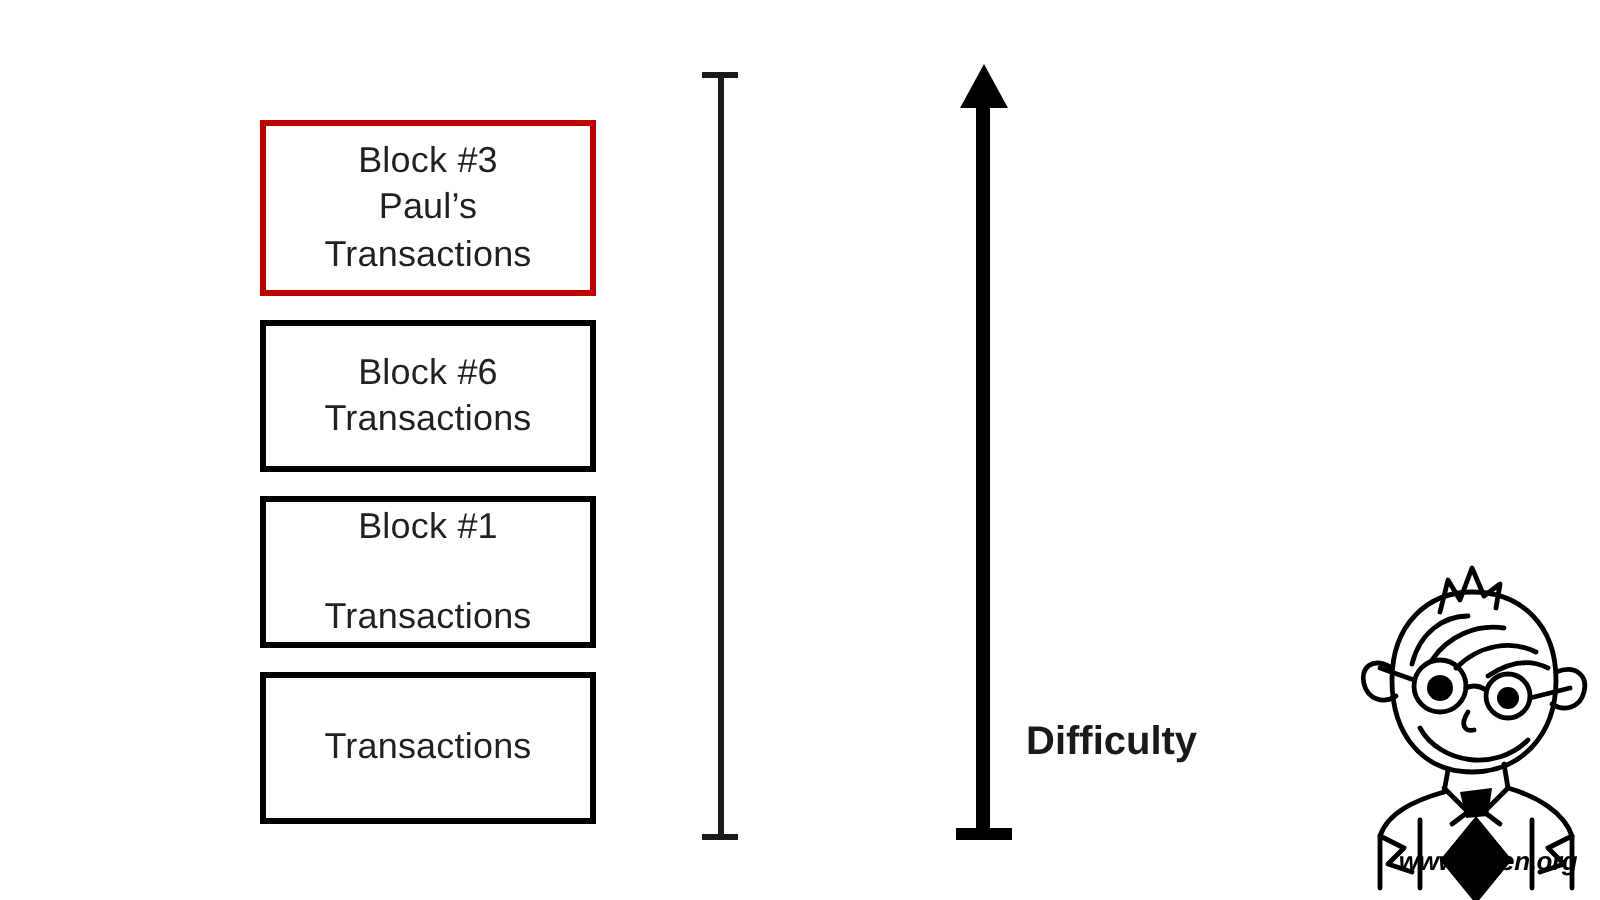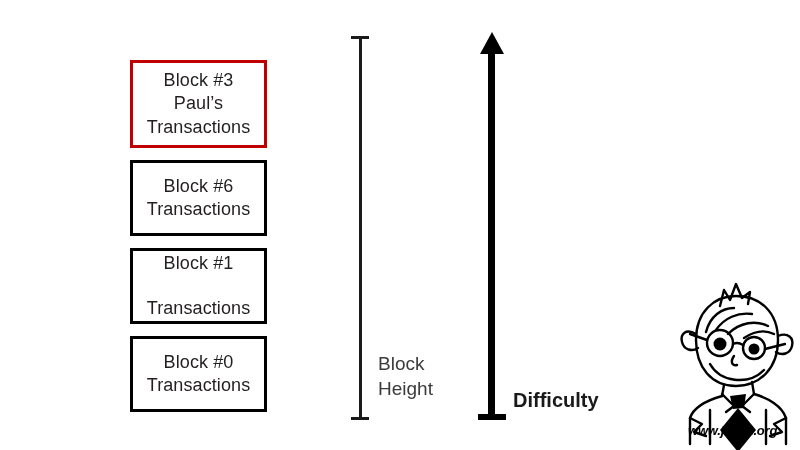--- a/index.html
+++ b/index.html
@@ -17,21 +17,21 @@
     position: relative;
     width: 800px;
     height: 450px;
     background: #ffffff;
   }
 
   
   .block {
     position: absolute;
     left: 130px;
-    width: 137px;
+    width: 168px;
     box-sizing: border-box;
     background: #ffffff;
     border: 3px solid #000000;
     display: flex;
     flex-direction: column;
     align-items: center;
     justify-content: center;
     color: #231f20;
     font-size: 18px;
     line-height: 1.30;
@@ -127,21 +127,21 @@
     left: -2px;
     bottom: 0;
     width: 28px;
     height: 6px;
     background: #000000;
   }
 
   #difficulty-label {
     position: absolute;
     left: 513px;
-    top: 389px;
+    top: 360px;
     color: #1a1a1a;
     font-size: 20px;
     font-weight: bold;
     white-space: nowrap;
   }
 
   
   #mascot {
     position: absolute;
     left: 672px;
@@ -149,20 +149,21 @@
     width: 128px;
     height: 172px;
   }
   #mascot svg { display: block; }
 
   #watermark {
     position: absolute;
     left: 688px;
     top: 423px;
     width: 112px;
+    text-align: center;
     color: #000000;
     font-size: 13px;
     font-weight: bold;
     font-style: italic;
     letter-spacing: -0.2px;
     white-space: nowrap;
   }
 </style>
 </head>
 <body>
@@ -179,33 +180,28 @@
     <span class="block-line">Block #6</span>
     <span class="block-line">Transactions</span>
   </div>
 
   <div class="block" id="block-1">
     <span class="block-line">Block #1</span>
     <span class="block-line">Transactions</span>
   </div>
 
   <div class="block" id="block-0">
-    <span class="block-line">Block #0</span>
     <span class="block-line">Transactions</span>
   </div>
 
   <div id="block-height-axis">
     <div class="cap-top"></div>
     <div class="shaft"></div>
     <div class="cap-bottom"></div>
   </div>
-  <div id="block-height-label">
-    <span>Block</span>
-    <span>Height</span>
-  </div>
 
   <div id="difficulty-axis">
     <div class="arrowhead"></div>
     <div class="shaft"></div>
     <div class="cap-bottom"></div>
   </div>
   <div id="difficulty-label">Difficulty</div>
 
   <div id="mascot">
     <svg width="128" height="172" viewBox="0 0 128 172" xmlns="http://www.w3.org/2000/svg">

